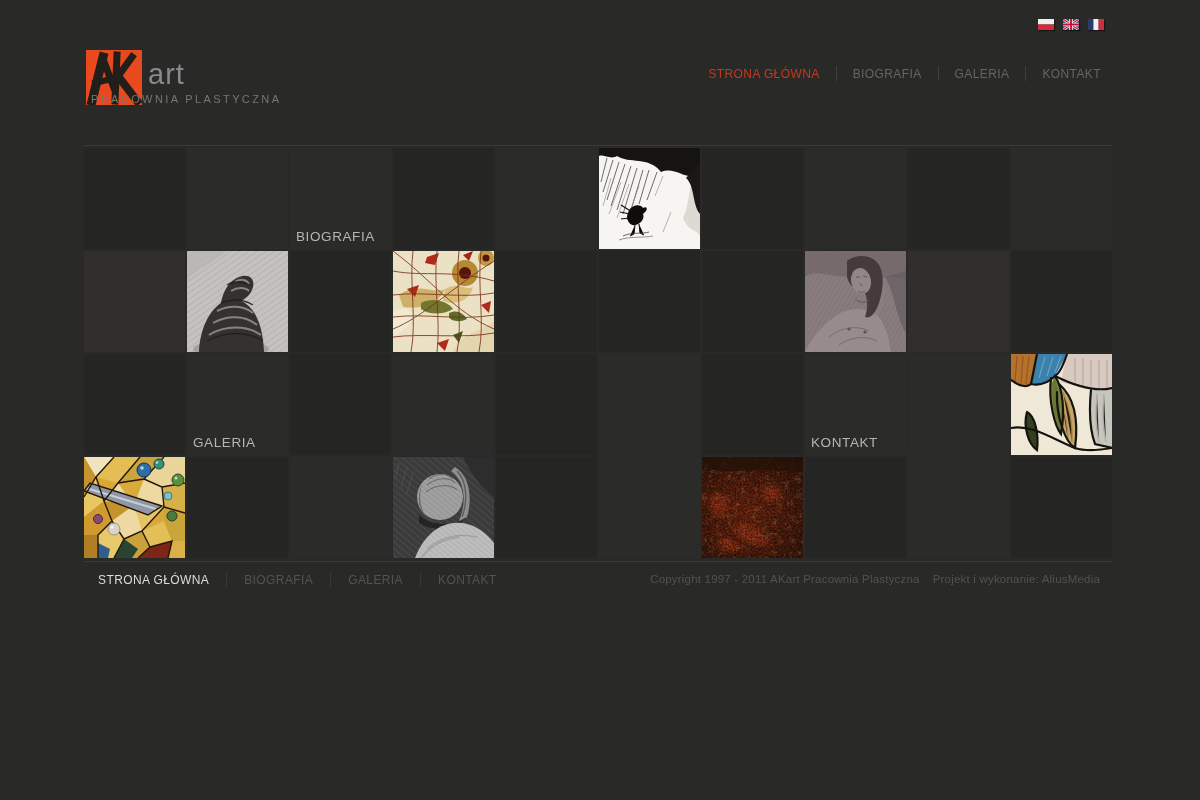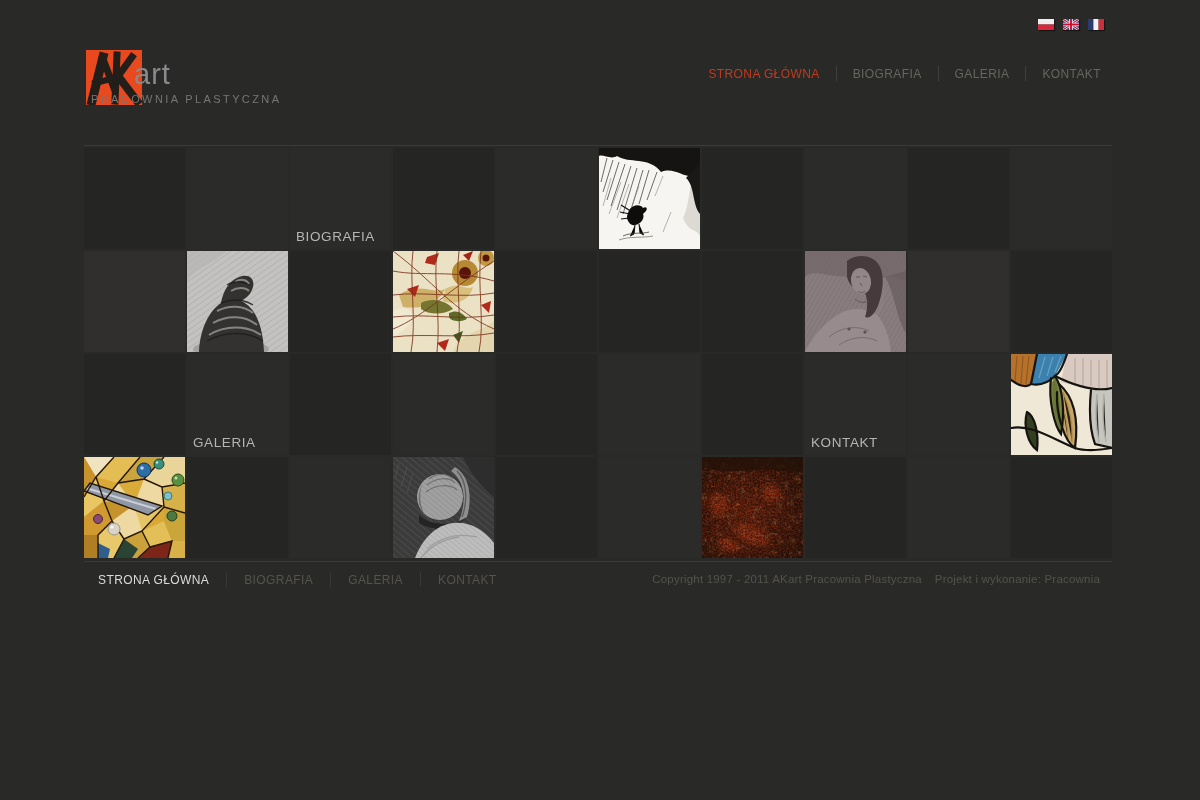--- a/index.html
+++ b/index.html
@@ -7,21 +7,21 @@
     width:1200px;height:800px;position:relative;overflow:hidden;
     background:#292927;
     font-family:"Liberation Sans","DejaVu Sans",sans-serif;
     -webkit-font-smoothing:antialiased;
   }
 
   
   .logo{position:absolute;left:86px;top:50px;cursor:pointer;}
   .logo-mark{position:absolute;left:0;top:0;display:block;}
   .logo-name{
-    position:absolute;left:48px;top:10px;
+    position:absolute;left:62px;top:10px;
     font-size:29px;color:#8a8a8c;letter-spacing:1px;line-height:1;
   }
   .logo-sub{
     position:absolute;left:5px;top:43px;white-space:nowrap;
     font-size:11px;color:#767674;letter-spacing:2.4px;
   }
 
   .flags{position:absolute;top:19px;right:96px;display:flex;gap:9px;}
   .flag{display:block;width:16px;height:11px;cursor:pointer;box-shadow:1px 1px 1px rgba(0,0,0,.45);}
   .flag svg{display:block;}
@@ -478,14 +478,14 @@
   <span class="nav-sep"></span>
   <a class="nav-item">BIOGRAFIA</a>
   <span class="nav-sep"></span>
   <a class="nav-item">GALERIA</a>
   <span class="nav-sep"></span>
   <a class="nav-item">KONTAKT</a>
 </nav>
 
 <div class="copyright">
   <span>Copyright 1997 - 2011 AKart Pracownia Plastyczna</span>
-  <span>Projekt i wykonanie: Pracownia</span>
+  <span>Projekt i wykonanie: AliusMedia</span>
 </div>
 
 </body></html>

